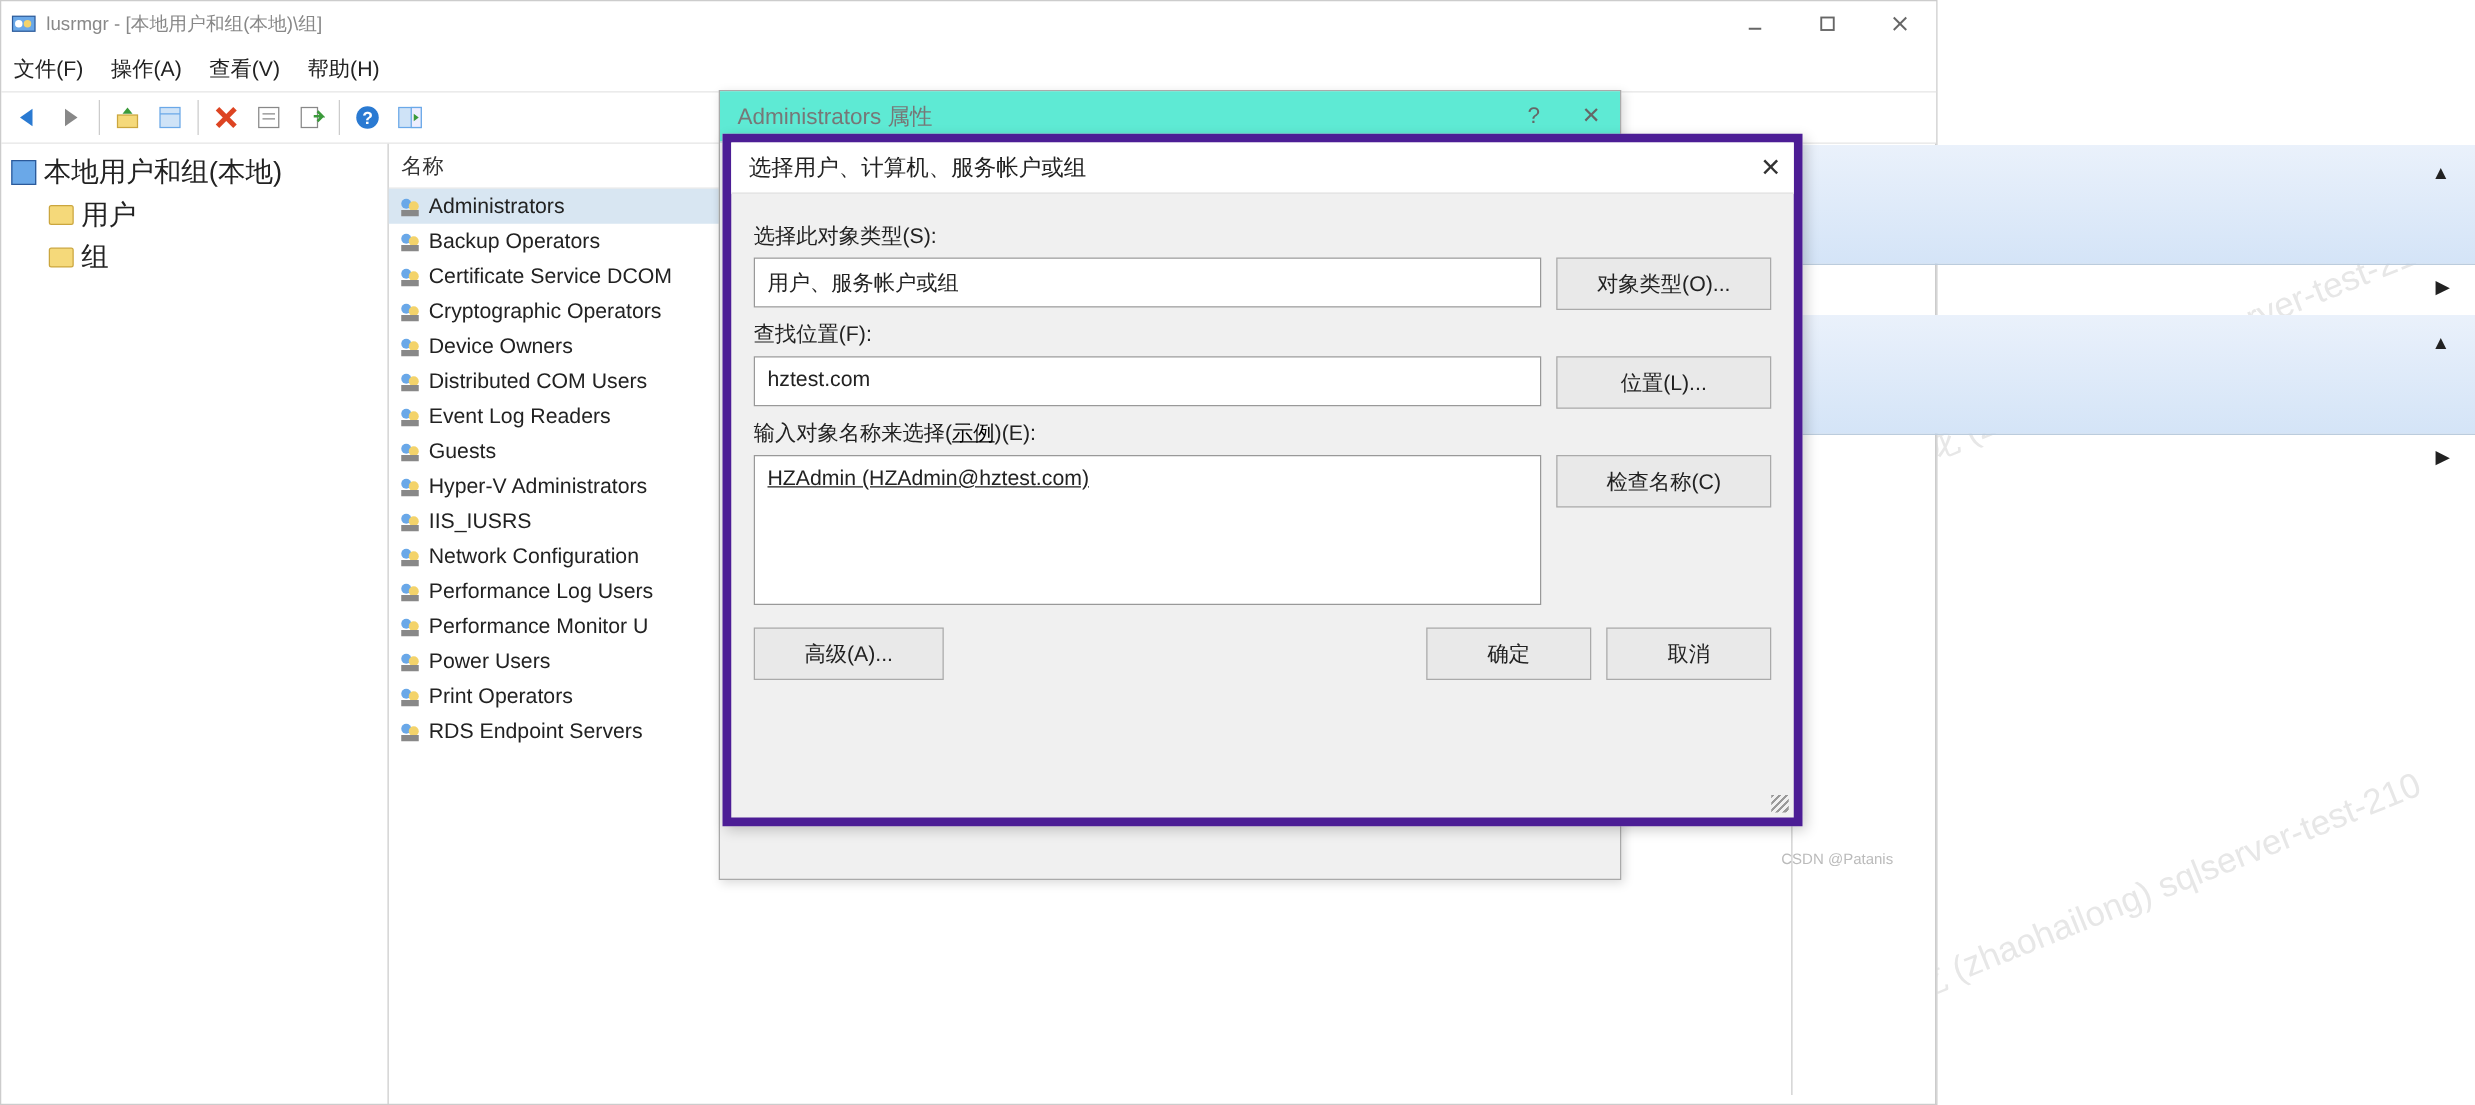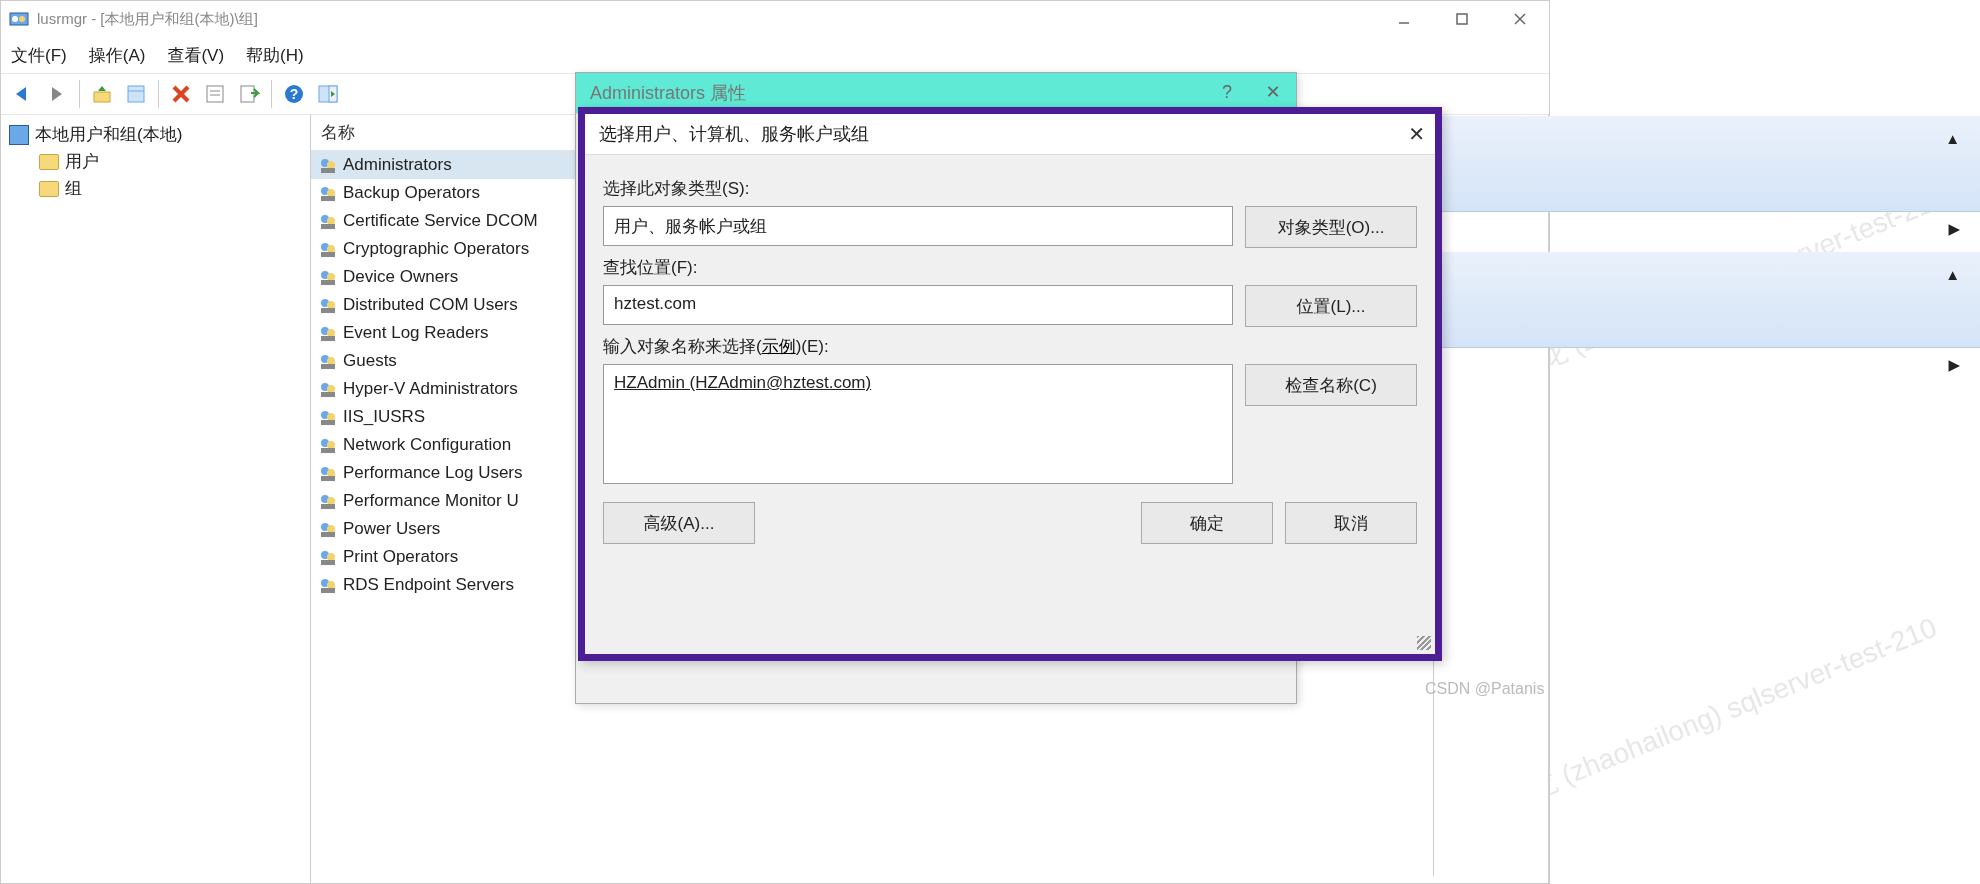--- a/index.html
+++ b/index.html
@@ -9,21 +9,21 @@
 .titlebar .app-icon{width:20px;height:20px;margin-right:8px}
 .win-controls{position:absolute;right:0;top:0;display:flex}
 .win-btn{width:58px;height:36px;display:flex;align-items:center;justify-content:center;color:#666}
 .menubar{height:36px;display:flex;align-items:center;padding:0 10px;gap:22px;font-size:17px}
 .menubar span{cursor:default}
 .toolbar{height:40px;border-top:1px solid #e5e5e5;border-bottom:1px solid #e5e5e5;display:flex;align-items:center;padding:0 6px;gap:2px}
 .tbtn{width:30px;height:30px;display:flex;align-items:center;justify-content:center;border:1px solid transparent}
 .tsep{width:1px;height:28px;background:#ccc;margin:0 4px}
 .body{display:flex;height:calc(100% - 112px)}
 .tree{width:310px;border-right:1px solid #ccc;padding:6px 4px;box-sizing:border-box}
-.tree-item{display:flex;align-items:center;gap:6px;padding:2px 4px;font-size:17px}
+.tree-item{display:flex;align-items:center;gap:6px;padding:2px 4px;font-size:22px}
 .tree-item.indent{padding-left:34px}
 .folder-ico{width:18px;height:14px;background:#f5d97a;border:1px solid #cba63e;border-radius:2px}
 .root-ico{width:18px;height:18px;background:#6aa8e8;border:1px solid #2c5a9a}
 .list{flex:1;border-right:1px solid #ccc;box-sizing:border-box}
 .list-header{padding:6px 10px;border-bottom:1px solid #e5e5e5;color:#333;font-size:17px}
 .list-item{display:flex;align-items:center;gap:6px;padding:4px 8px;font-size:17px}
 .list-item .grp-ico{width:18px;height:18px}
 .list-item.sel{background:#d8e6f2}
 
 .wm{position:absolute;color:#e7e7e7;font-size:28px;transform:rotate(-22deg);pointer-events:none;white-space:nowrap}
@@ -45,21 +45,21 @@
 .row{display:flex;gap:12px;align-items:stretch}
 .txtbox{flex:1;border:1px solid #999;background:#fff;padding:8px 10px;font-size:17px;box-sizing:border-box}
 .txtbox.ro{height:40px}
 .txtbox.multi{height:120px}
 .underlined{text-decoration:underline}
 .wbtn{width:170px;height:40px;border:1px solid #aaa;background:#e9e9e9;display:flex;align-items:center;justify-content:center;font-size:17px;cursor:pointer}
 .btnrow{display:flex;justify-content:space-between;margin-top:18px}
 .btnrow .right{display:flex;gap:12px}
 .resize-grip{position:absolute;right:4px;bottom:4px;width:14px;height:14px;background:repeating-linear-gradient(135deg,#999 0 2px,transparent 2px 4px)}
 .link{color:#000000;text-decoration:underline;cursor:pointer}
-.credit{position:absolute;left:1425px;top:680px;font-size:16px;color:#bbb}
+.credit{position:absolute;left:1425px;top:680px;font-size:12px;color:#bbb}
 
 svg{display:block}
 </style>
 </head>
 <body>
 
 <div class="wm" style="left:-40px;top:220px">赵海龙 (zhaohailong) sqlserver-test-210</div>
 <div class="wm" style="left:880px;top:200px">赵海龙 (zhaohailong) sqlserver-test-210</div>
 <div class="wm" style="left:1470px;top:270px">赵海龙 (zhaohailong) sqlserver-test-210</div>
 <div class="wm" style="left:40px;top:690px">赵海龙 (zhaohailong) sqlserver-test-210</div>

